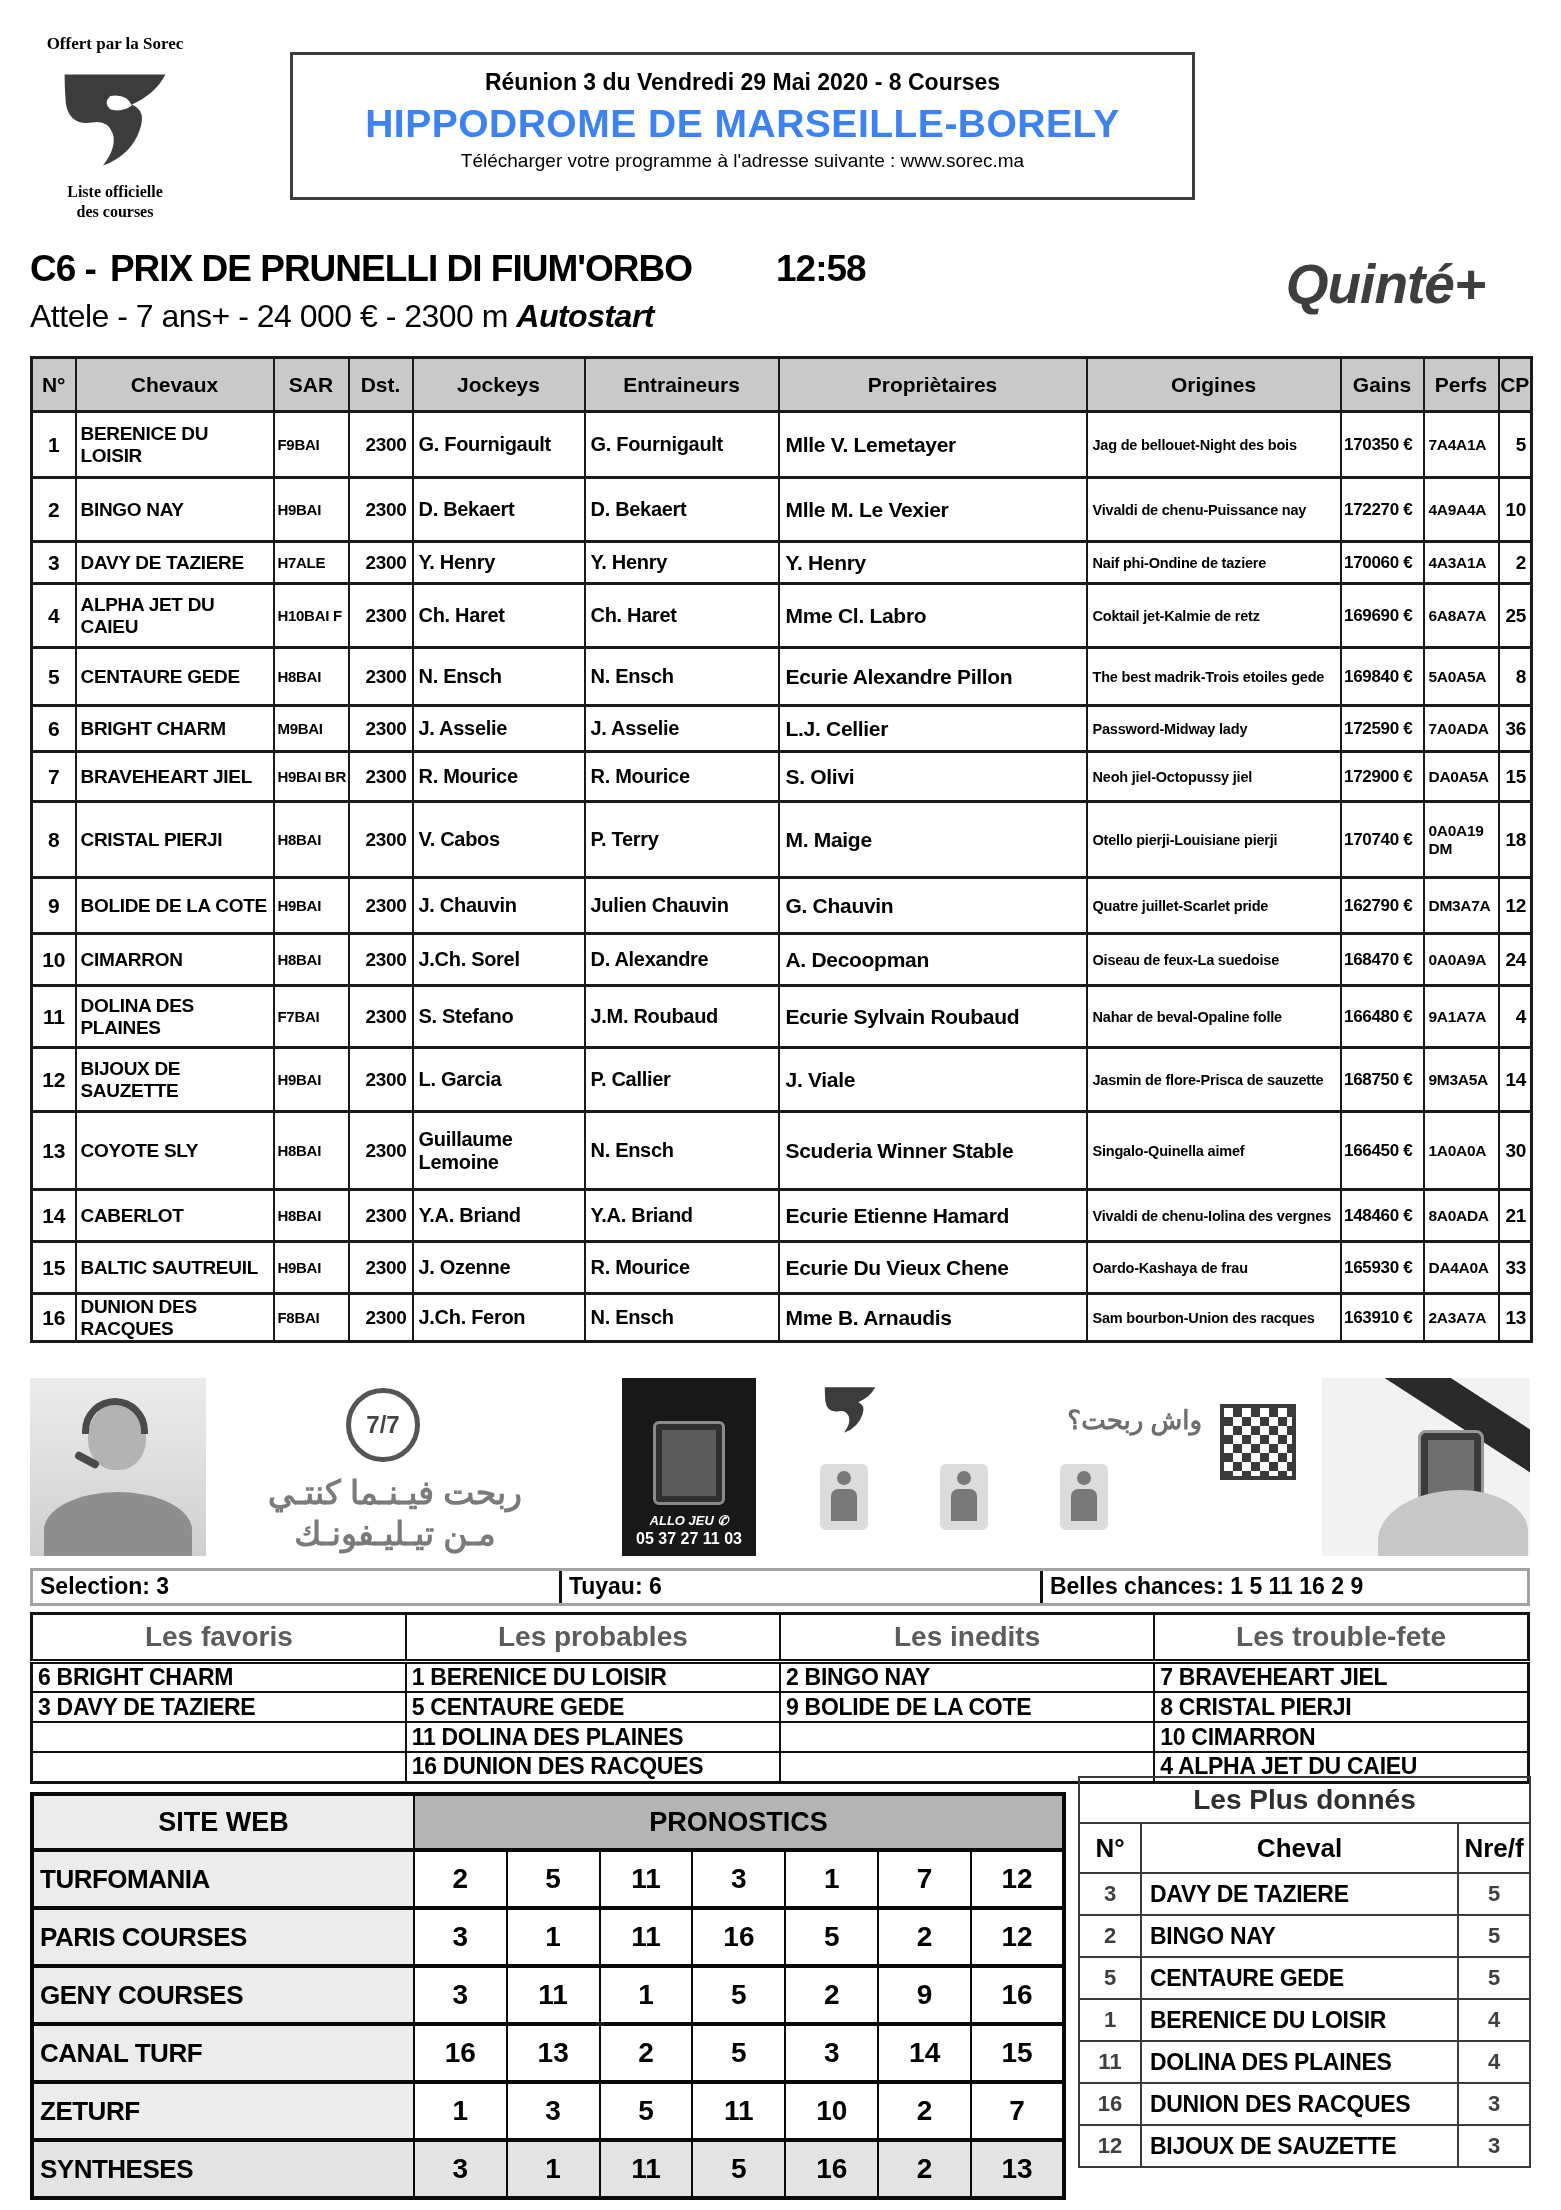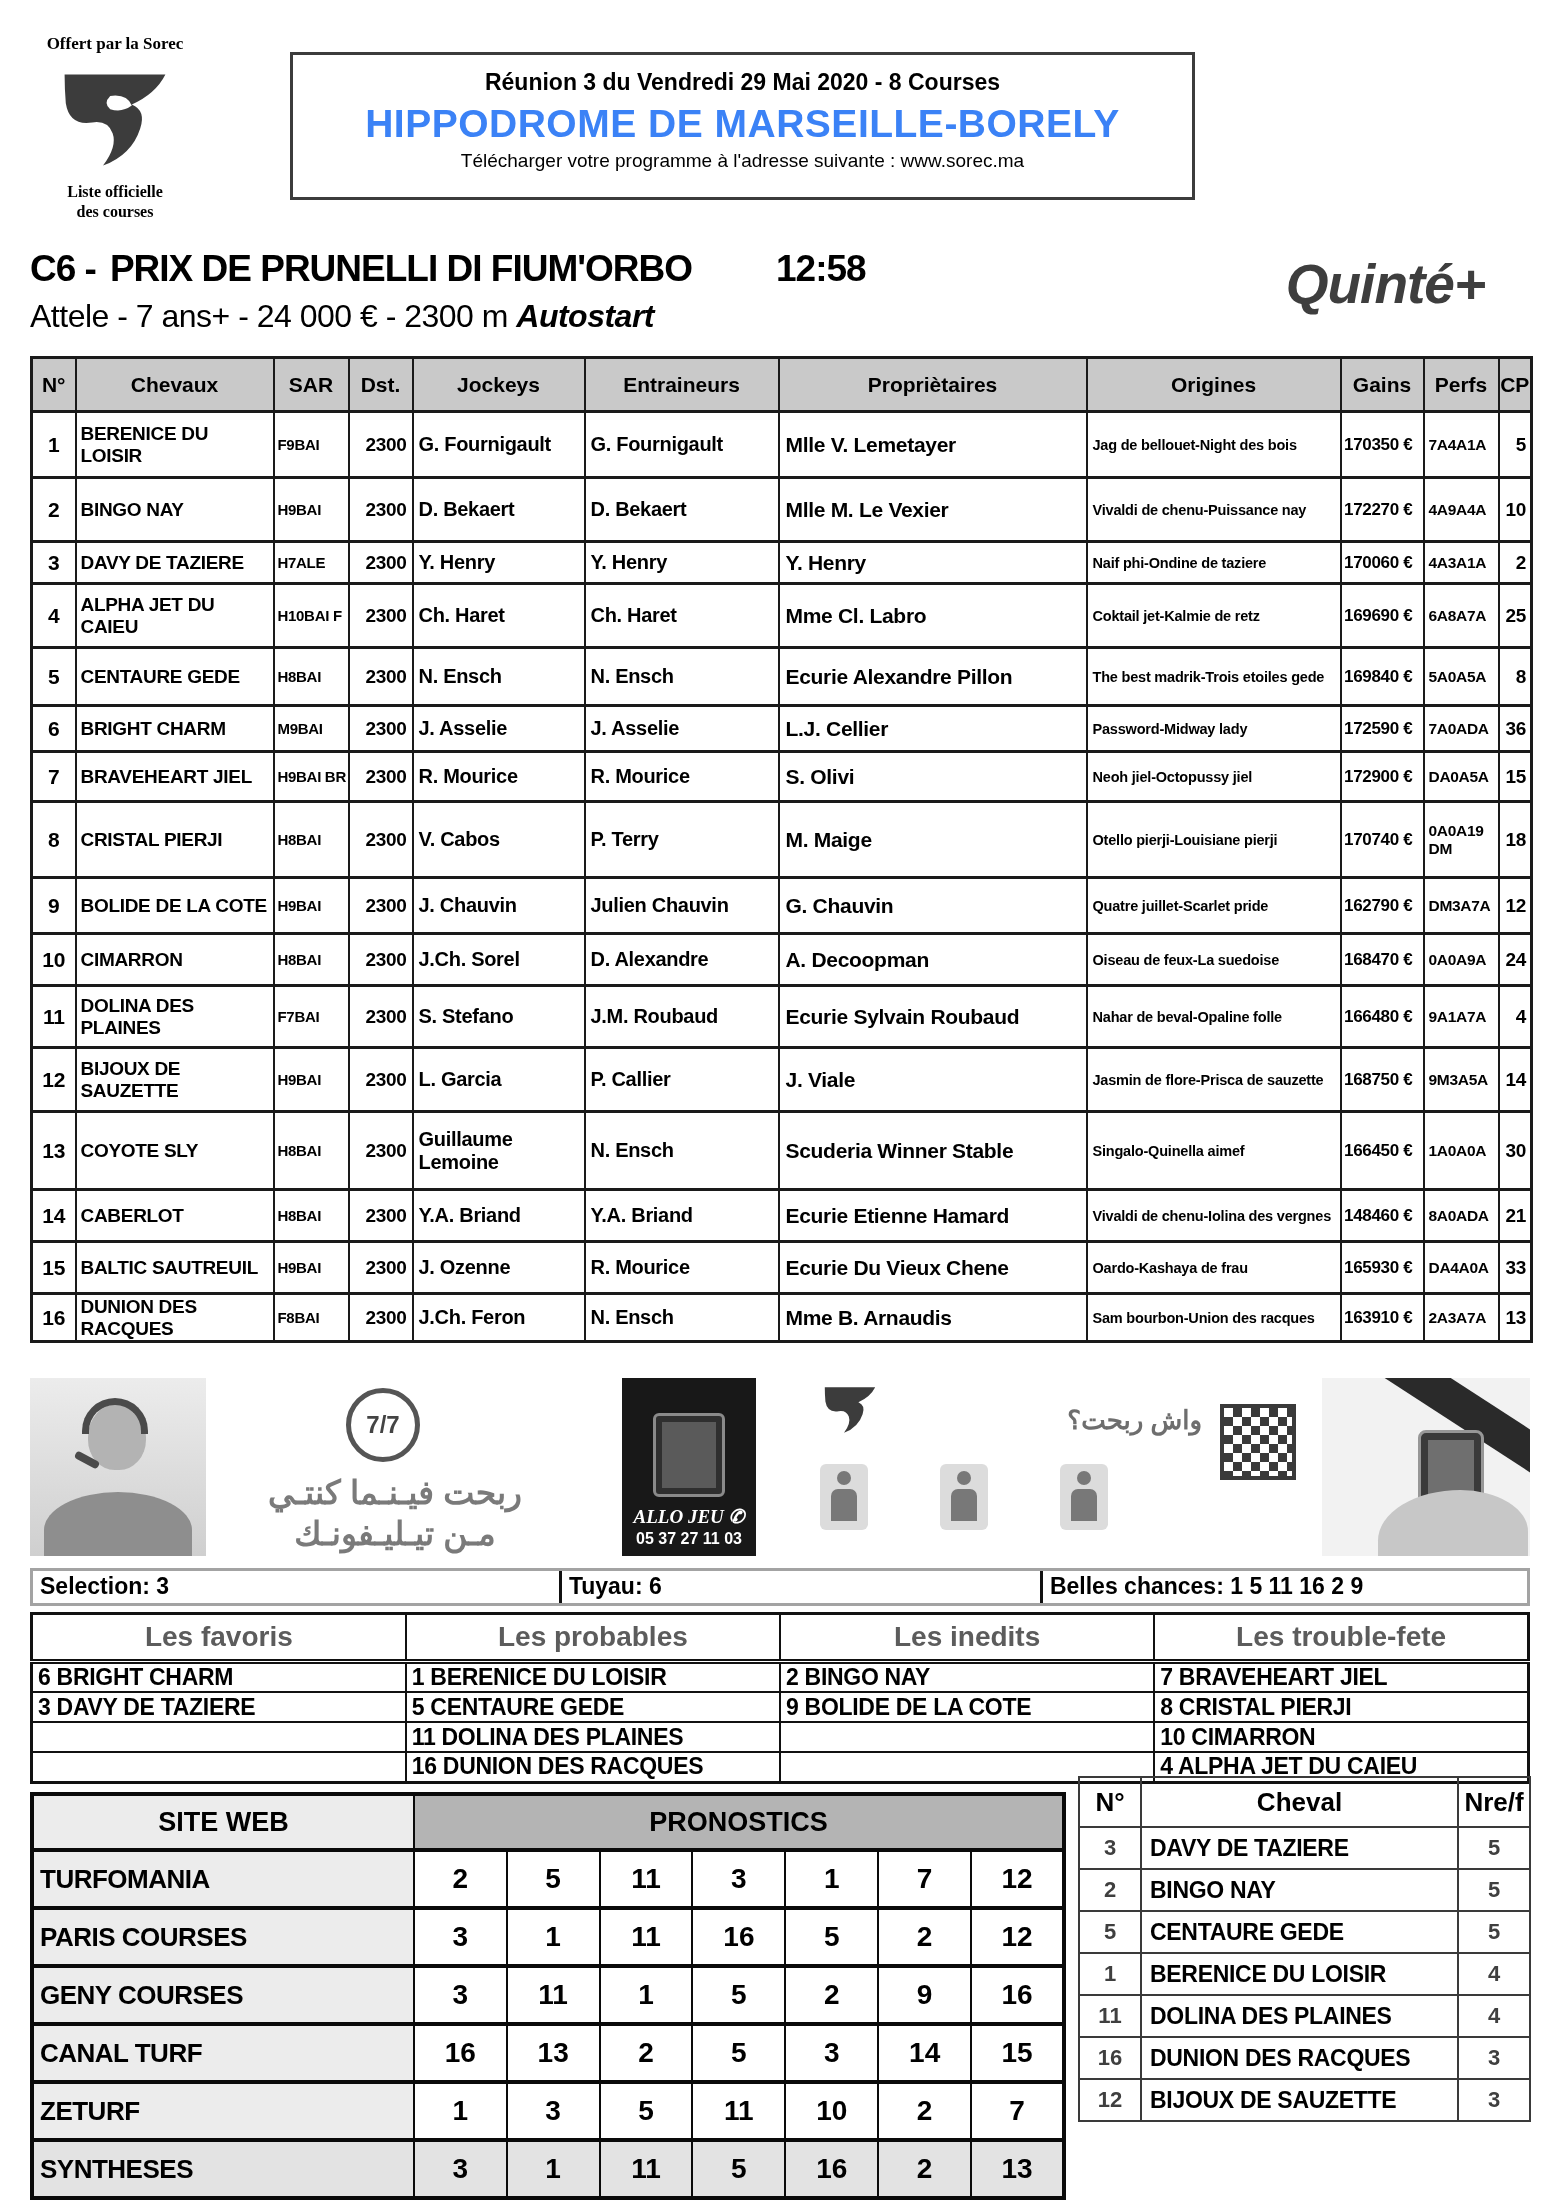--- a/index.html
+++ b/index.html
@@ -63,21 +63,21 @@
   .agent-head { position:absolute; top:26px; left:58px; width:58px; height:66px; border-radius:50% 50% 46% 46%; background:#b3b3b3; }
   .agent-body { position:absolute; bottom:-12px; left:14px; width:148px; height:76px; border-radius:50% 50% 0 0; background:#8e8e8e; }
   .agent-headset { position:absolute; top:20px; left:52px; width:66px; height:36px; border:7px solid #4a4a4a; border-bottom:none; border-radius:36px 36px 0 0; }
   .agent-mic { position:absolute; top:78px; left:44px; width:26px; height:8px; border-radius:4px; background:#4a4a4a; transform:rotate(28deg); }
   .seg-77 { width:368px; height:100%; position:relative; background:#fff; }
   .badge-77 { position:absolute; top:10px; left:140px; width:74px; height:74px; border:5px solid #555; border-radius:50%; display:flex; align-items:center; justify-content:center; font-weight:bold; font-size:24px; color:#444; }
   .arabic-play { position:absolute; right:14px; top:94px; direction:rtl; text-align:center; font-weight:bold; font-size:33px; color:#7a7a7a; line-height:1.25; width:330px; }
   .seg-allo { width:134px; height:100%; background:#181818; margin:0 42px 0 48px; display:flex; flex-direction:column; align-items:center; justify-content:flex-end; padding-bottom:8px; color:#fff; }
   .allo-phone { width:72px; height:84px; background:#2f2f2f; border:3px solid #8a8a8a; border-radius:6px; margin-bottom:8px; position:relative; }
   .allo-phone::after { content:""; position:absolute; inset:6px; background:#5a5a5a; }
-  .allo-title { font-weight:bold; font-style:italic; font-size:19px;font-family:Liberation Serif, serif; }
+  .allo-title { font-weight:bold; font-style:italic; font-size:13px; }
   .allo-num { font-weight:bold; font-size:16px; margin-top:2px; }
   .seg-sorec { flex:1; height:100%; position:relative; background:#fff; }
   .mini-swoosh { position:absolute; top:2px; left:22px; }
   .icon-cards { position:absolute; left:22px; bottom:26px; display:flex; gap:72px; }
   .card { width:48px; height:66px; background:#dcdcdc; border-radius:6px; position:relative; }
   .card::before { content:""; position:absolute; top:7px; left:50%; transform:translateX(-50%); width:14px; height:14px; border-radius:50%; background:#787878; }
   .card::after { content:""; position:absolute; top:25px; left:50%; transform:translateX(-50%); width:26px; height:32px; border-radius:7px 7px 0 0; background:#787878; }
   .win-block { position:absolute; right:26px; top:26px; display:flex; gap:18px; align-items:flex-start; }
   .arabic-win { direction:rtl; text-align:center; font-weight:bold; font-size:26px; color:#6e6e6e; line-height:1.3; }
   .qr { width:76px; height:76px; border:4px solid #3a3a3a; background:repeating-conic-gradient(#3a3a3a 0 25%, #fff 0 50%); background-size:18px 18px; }
@@ -552,20 +552,21 @@
           <td class="pick">11</td>
           <td class="pick">5</td>
           <td class="pick">16</td>
           <td class="pick">2</td>
           <td class="pick">13</td>
         </tr>
       </tbody>
   </table>
 
   <div class="plus-wrap">
+    <div class="plus-title">Les Plus donnés</div>
     <table class="plus">
       <colgroup>
           <col style="width:62px">
           <col>
           <col style="width:72px">
         </colgroup>
       <thead>
         <tr>
           <th>N°</th>
           <th>Cheval</th>

